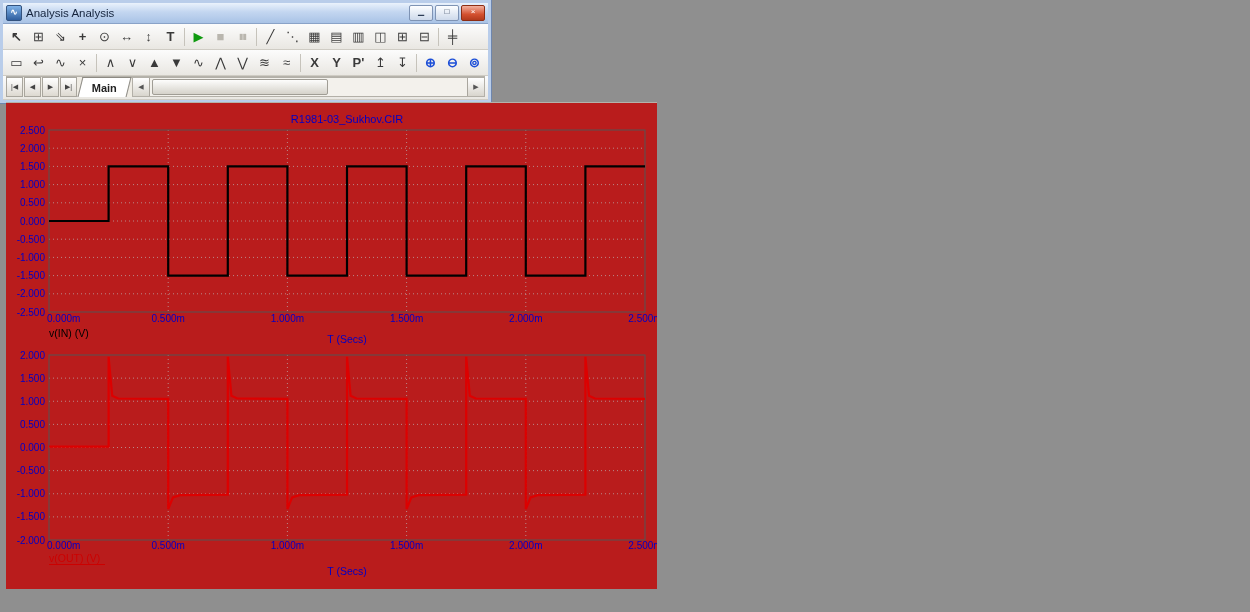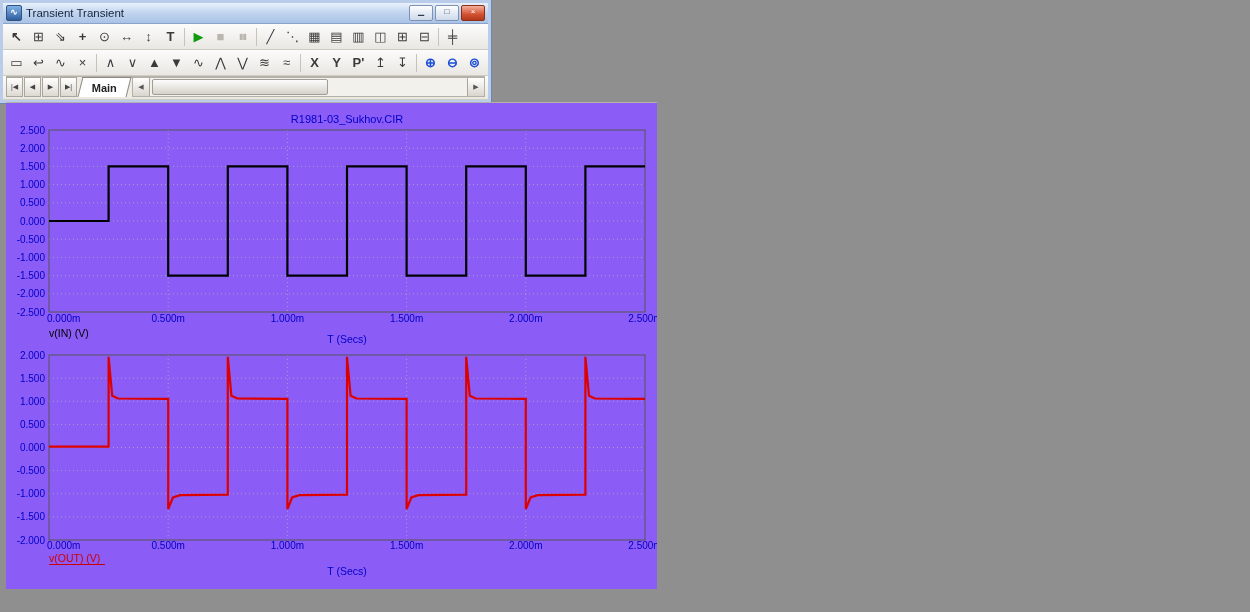--- a/index.html
+++ b/index.html
@@ -26,21 +26,21 @@
        font-size:13px;color:#3a3a3a;border:1px solid transparent;border-radius:2px;box-sizing:border-box;}
   .tbtn.dis{color:#b9b6ae;}
   .tbtn.bold{font-weight:bold;}
   .tbtn.smalltext{font-size:6.5px;font-weight:bold;border:1px solid #8a8a8a;background:#fff;padding:0 1px;}
   .tbtn.pause{font-size:8px;letter-spacing:-1px;}
   .tbtn.serif{font-family:"DejaVu Serif",serif;font-size:15px;font-weight:bold;}
   .tbtn.round{border-radius:50%;width:16px;min-width:16px;height:16px;font-size:10px;font-weight:bold;margin:0 2px;}
   .tsep{width:1px;height:18px;background:#c6c3bb;margin:0 2px;flex:0 0 auto;}
   .region-btn{height:18px;display:flex;align-items:center;padding:0 6px;margin:0 3px;font-size:11px;color:#111;
        background:#ffffff;border:1px solid #6e6e6e;box-shadow:1px 1px 0 #9a9a9a;white-space:nowrap;}
-  .canvas-area{position:absolute;left:3px;top:99px;background:#8b5cf6;border-top:1px solid #b5b2aa;}
+  .canvas-area{position:absolute;left:3px;top:99px;background:#b91c1c;border-top:1px solid #b5b2aa;}
   #schematic-wrap{width:569px;height:486px;}
   #plot-wrap{width:651px;height:486px;}
   svg{display:block;}
   .vscroll{position:absolute;left:572px;top:99px;width:16px;height:486px;background:#f3f1ec;
        border-left:1px solid #c9c6be;box-sizing:border-box;display:flex;flex-direction:column;}
   .sbtn{height:15px;background:linear-gradient(#fff,#d8d5cd);border:1px solid #a9a69e;font-size:7px;
        color:#555;display:flex;align-items:center;justify-content:center;}
   .vtrack{flex:1;position:relative;}
   .vthumb{position:absolute;left:1px;right:1px;top:38%;height:110px;background:linear-gradient(90deg,#fdfdfc,#d5d2ca);
        border:1px solid #a09d95;border-radius:2px;}
@@ -554,21 +554,21 @@
         <div class="hthumb"></div>
       </div>
       <div class="harrow r">▶</div>
     </div>
   </footer>
 </section>
 
 <section class="win" id="win-right">
   <header class="titlebar">
     <span class="appicon">∿</span>
-    <span class="title-text">Transient Transient</span>
+    <span class="title-text">Analysis Analysis</span>
     <span class="winbtns">
       <span class="wbtn">▁</span>
       <span class="wbtn">□</span>
       <span class="wbtn close-red">×</span>
     </span>
   </header>
   <div class="toolbar tb1" id="rtb1">
       <span class="tbtn bold">↖</span>
       <span class="tbtn">⊞</span>
       <span class="tbtn">⇘</span>

